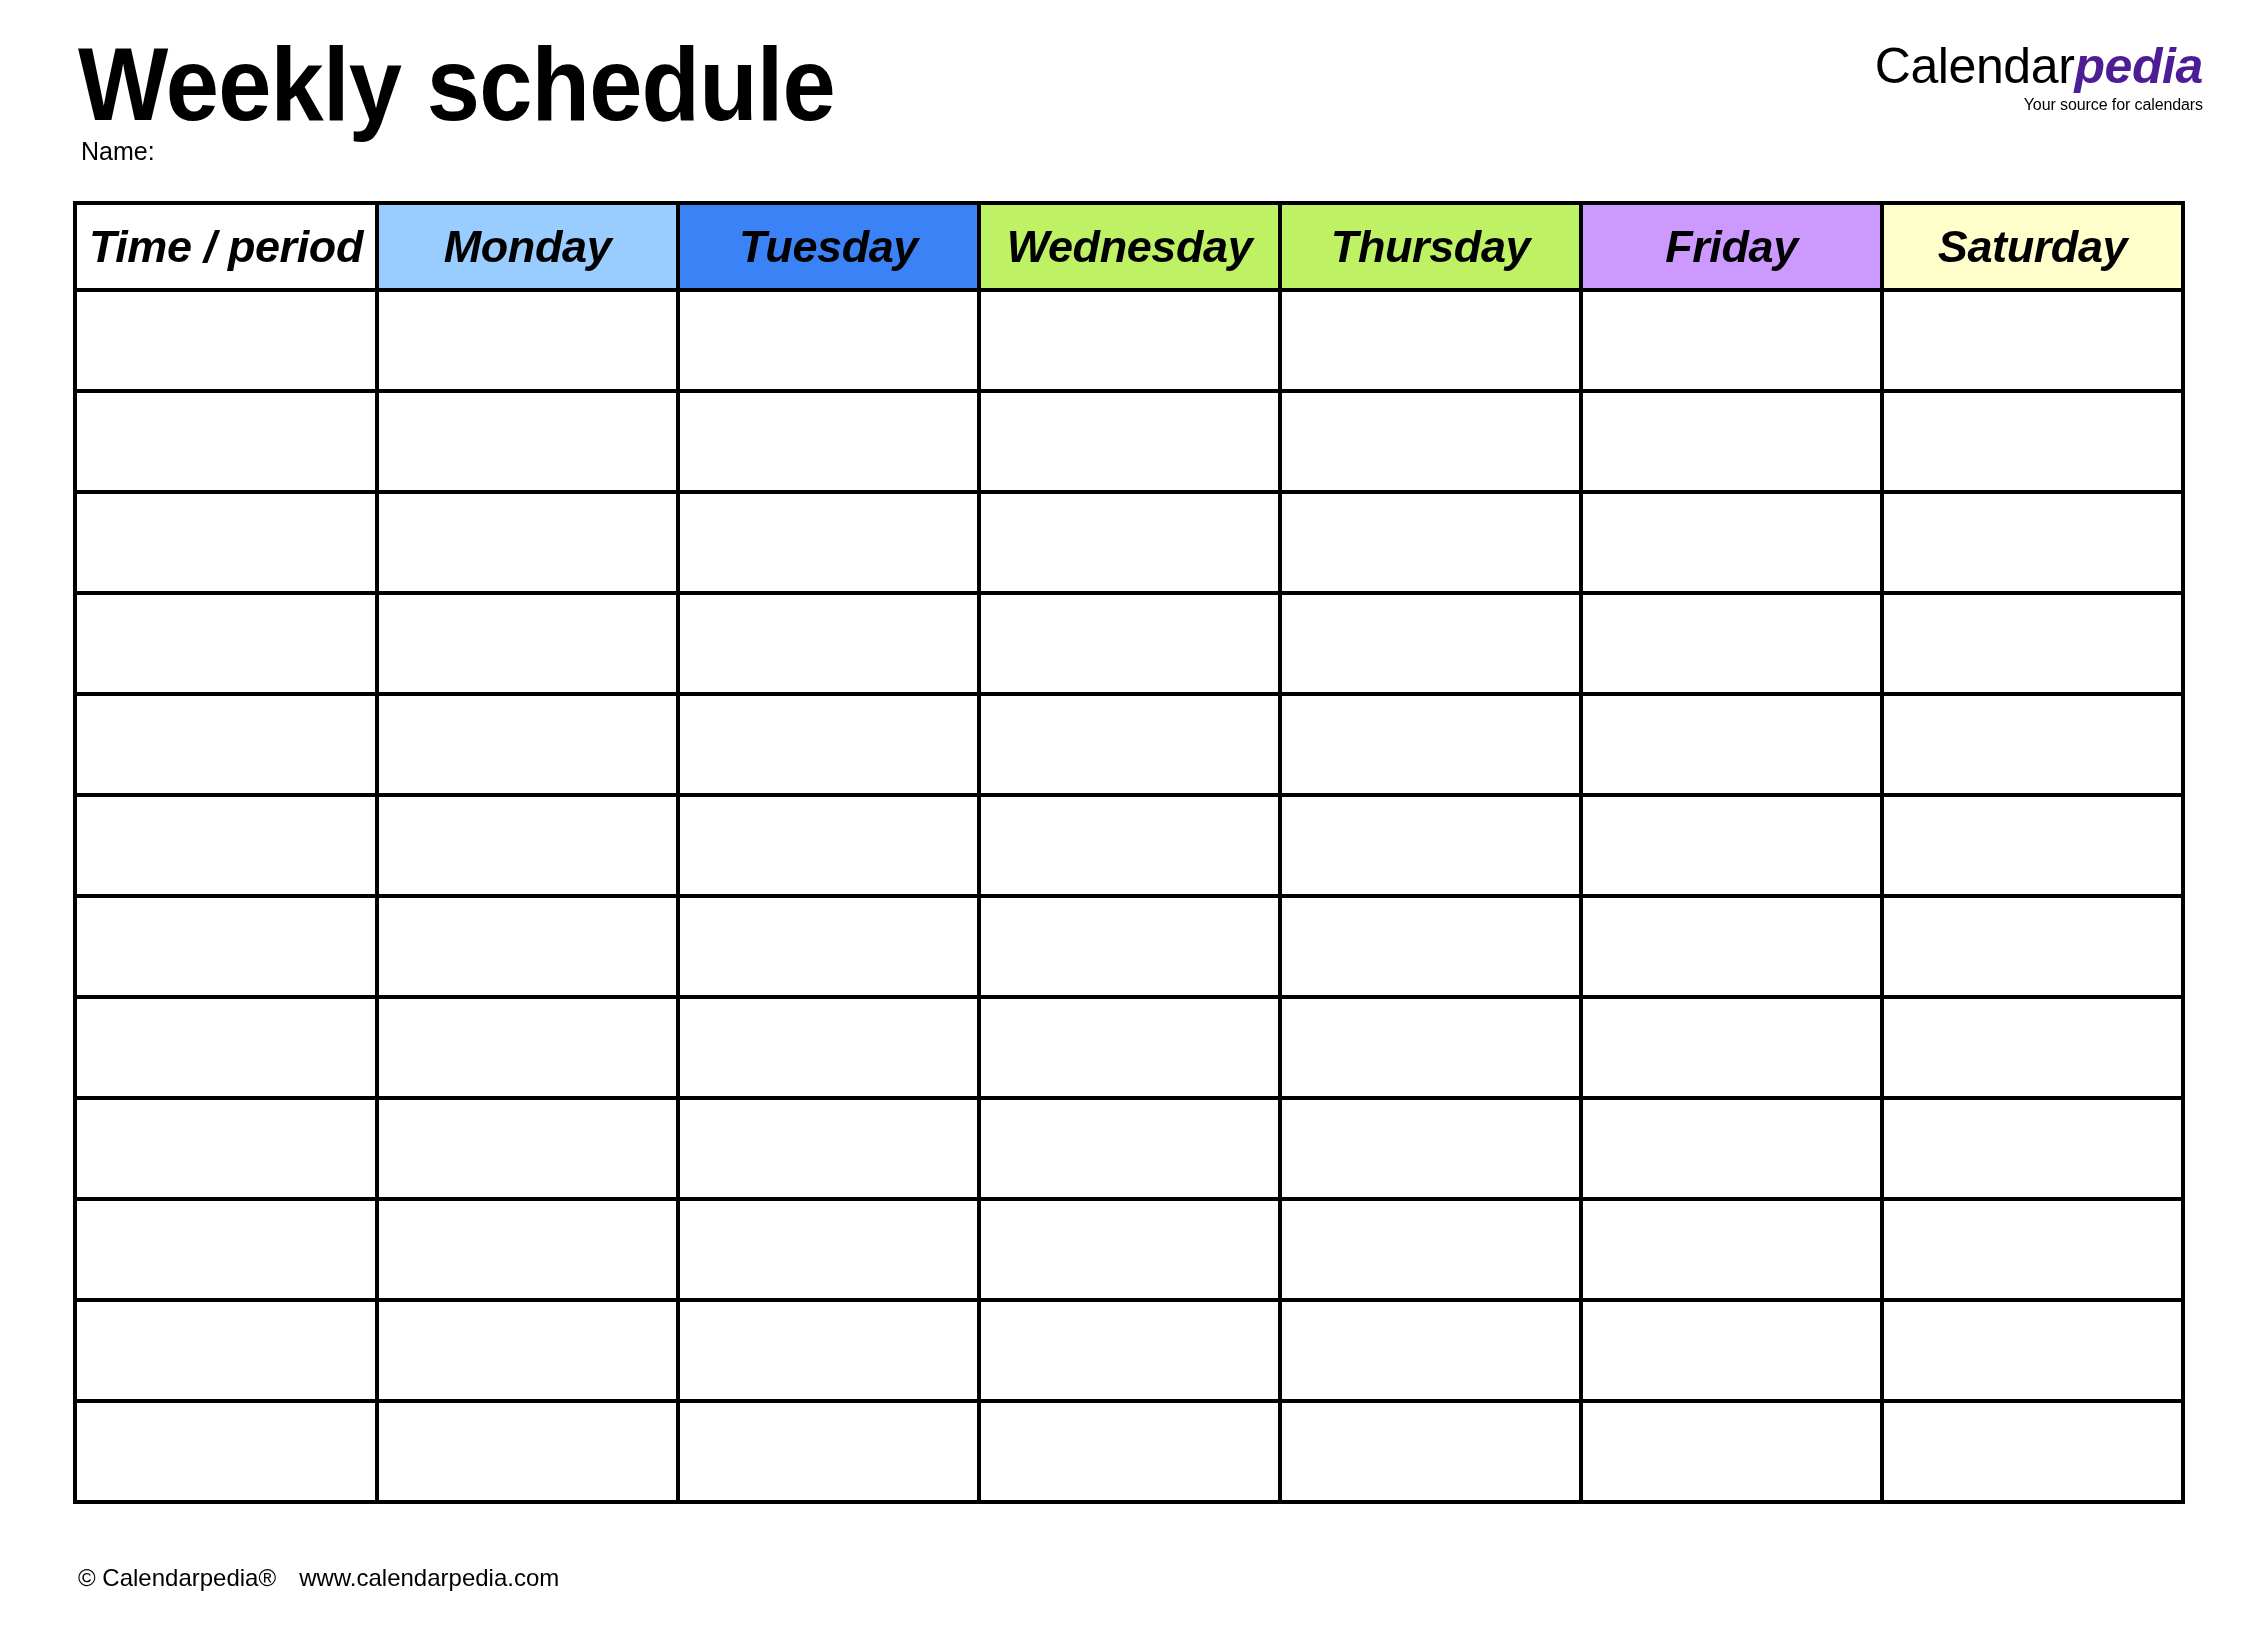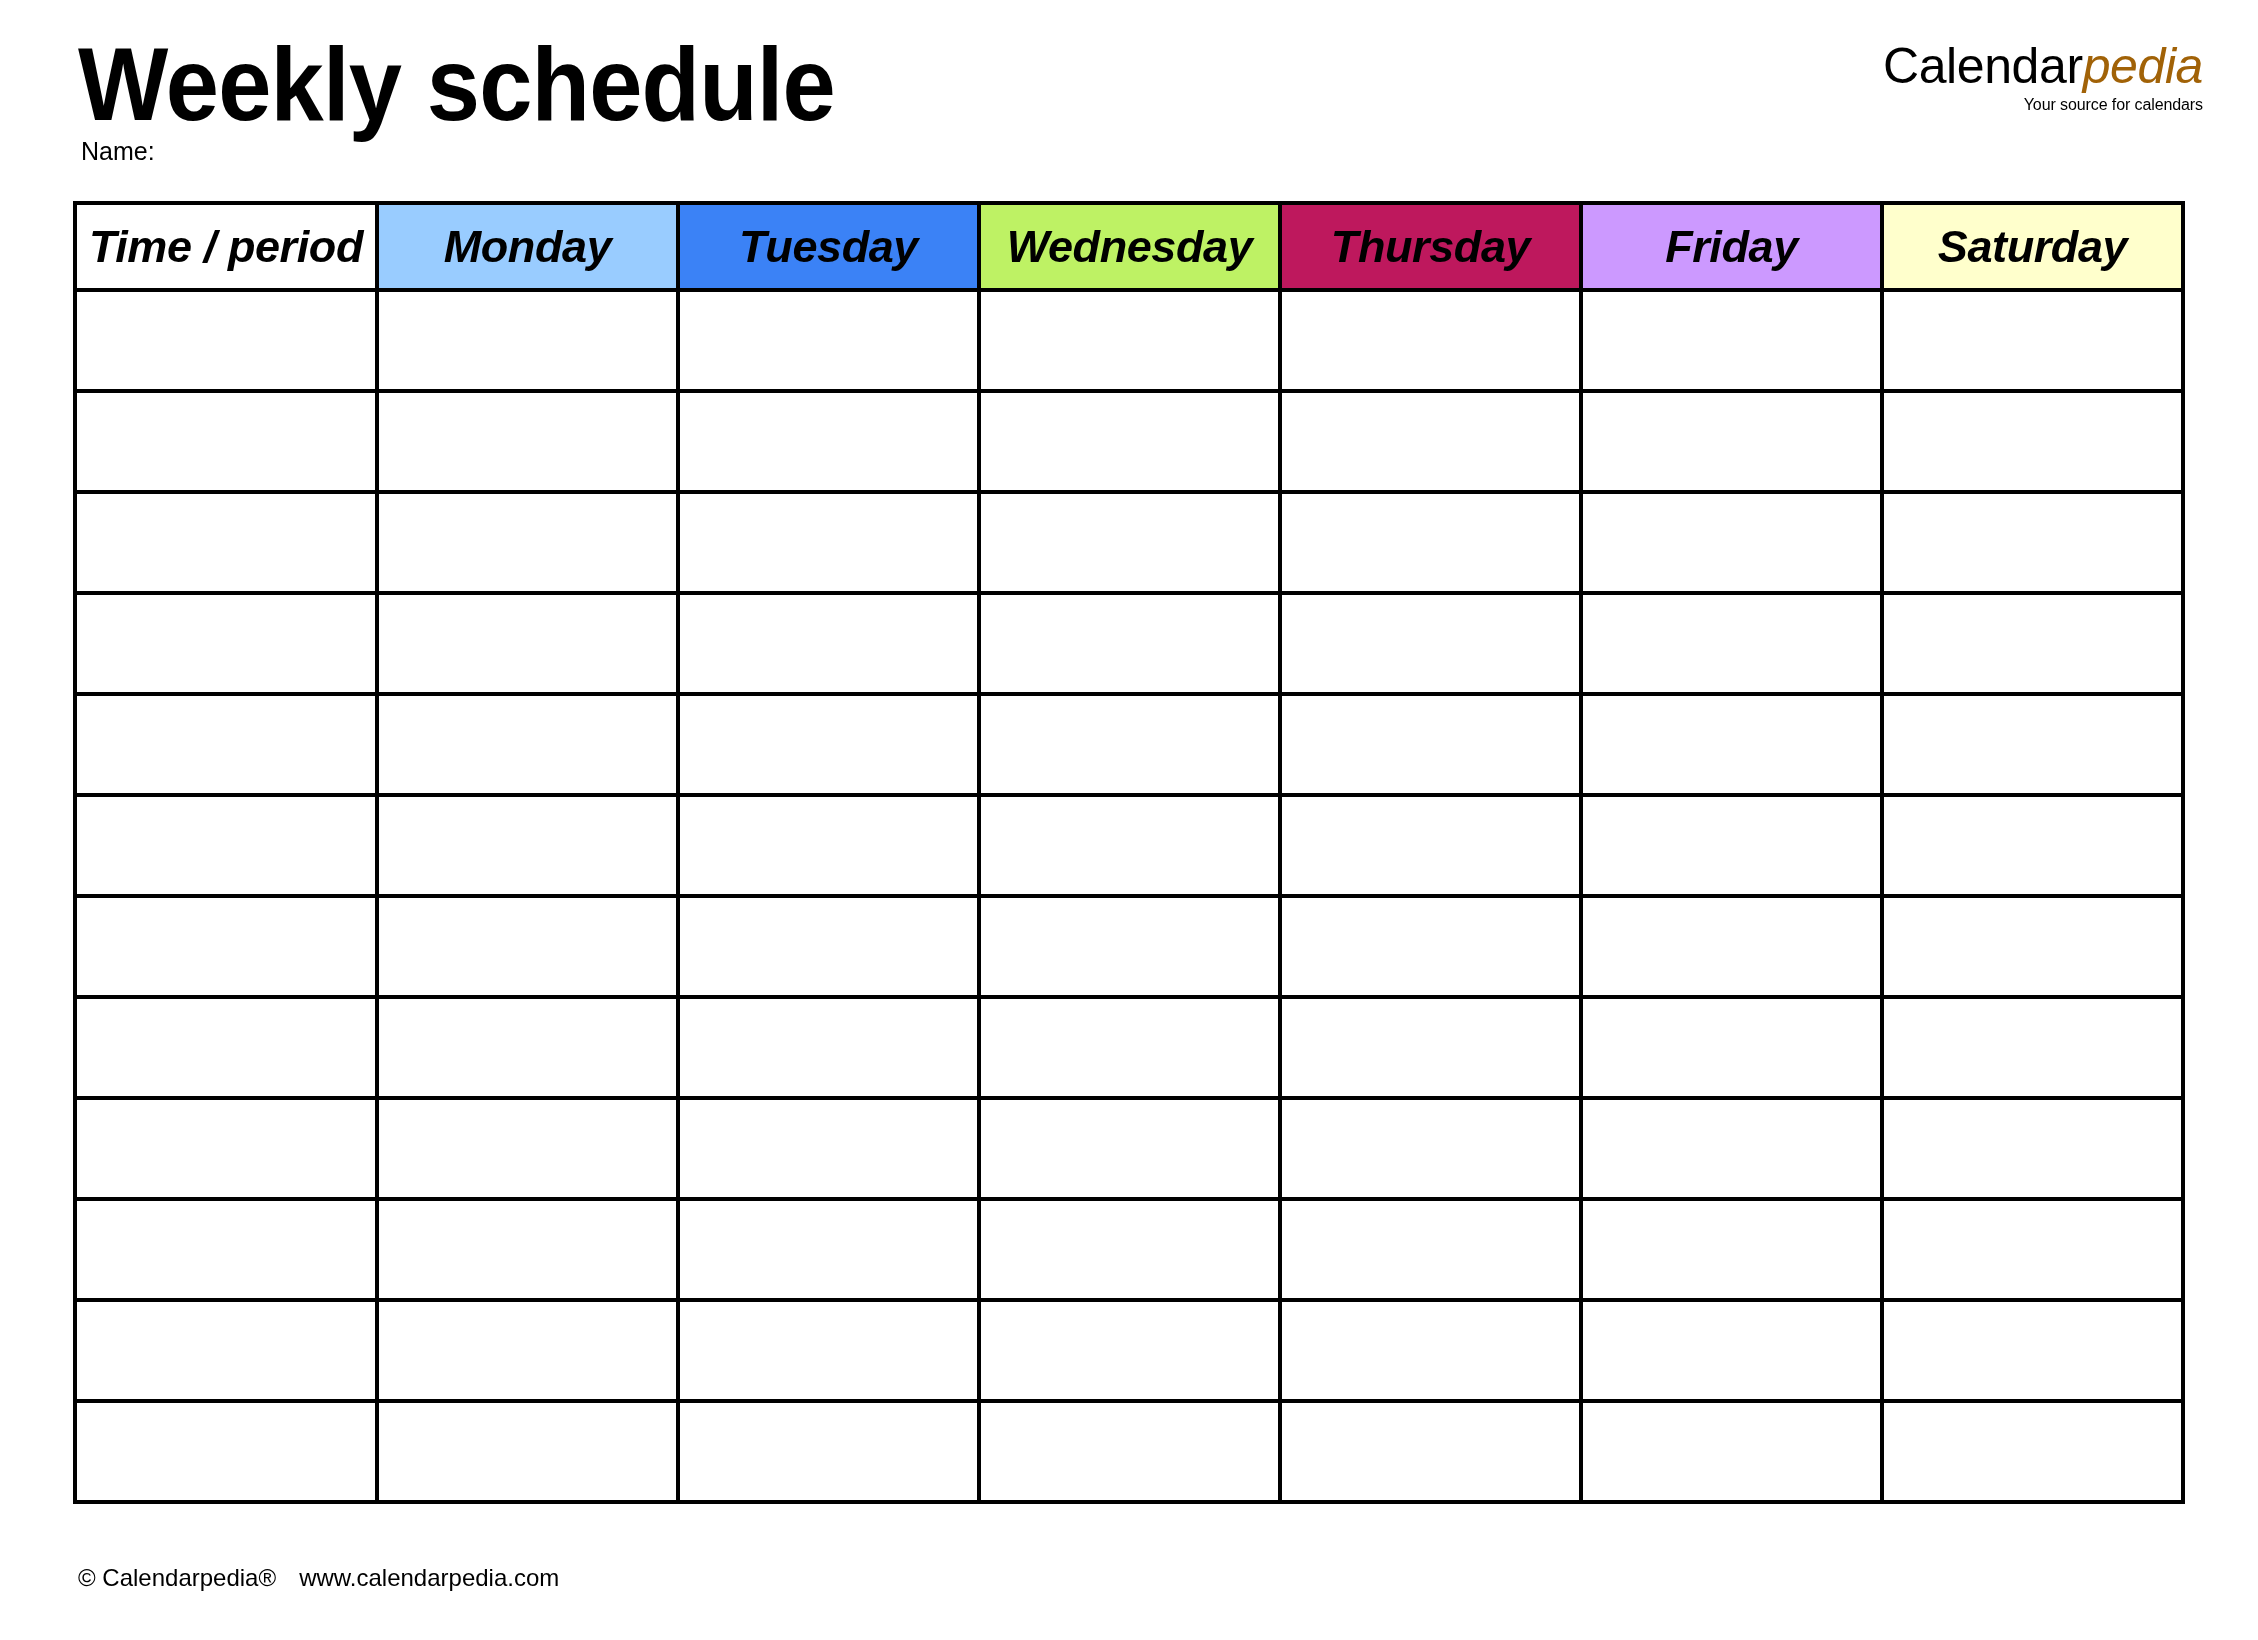--- a/index.html
+++ b/index.html
@@ -67,22 +67,22 @@
     font-size: 50px;
     line-height: 1;
     white-space: nowrap;
     letter-spacing: -0.4px;
   }
   .brand-name .brand-part1 {
     color: #000000;
     font-weight: normal;
   }
   .brand-name .brand-part2 {
-    color: #a16207;
-    font-weight: normal;
+    color: #4c1d95;
+    font-weight: bold;
     font-style: italic;
   }
   .brand-tagline {
     margin-top: 6.2px;
     font-size: 16px;
     color: #000000;
     white-space: nowrap;
     letter-spacing: -0.1px;
   }
 
@@ -167,21 +167,21 @@
         <col class="col-day">
         <col class="col-day">
         <col class="col-day">
       </colgroup>
       <thead>
         <tr>
             <th style="background: rgb(255, 255, 255);">Time / period</th>
             <th style="background: rgb(153, 204, 255);">Monday</th>
             <th style="background: #3b82f6;">Tuesday</th>
             <th style="background: #bef264;">Wednesday</th>
-            <th style="background: #be185d;">Thursday</th>
+            <th style="background: #bef264;">Thursday</th>
             <th style="background: rgb(204, 153, 255);">Friday</th>
             <th style="background: rgb(255, 255, 204);">Saturday</th>
           </tr>
       </thead>
       <tbody>
           <tr>
             <td></td>
             <td></td>
             <td></td>
             <td></td>

